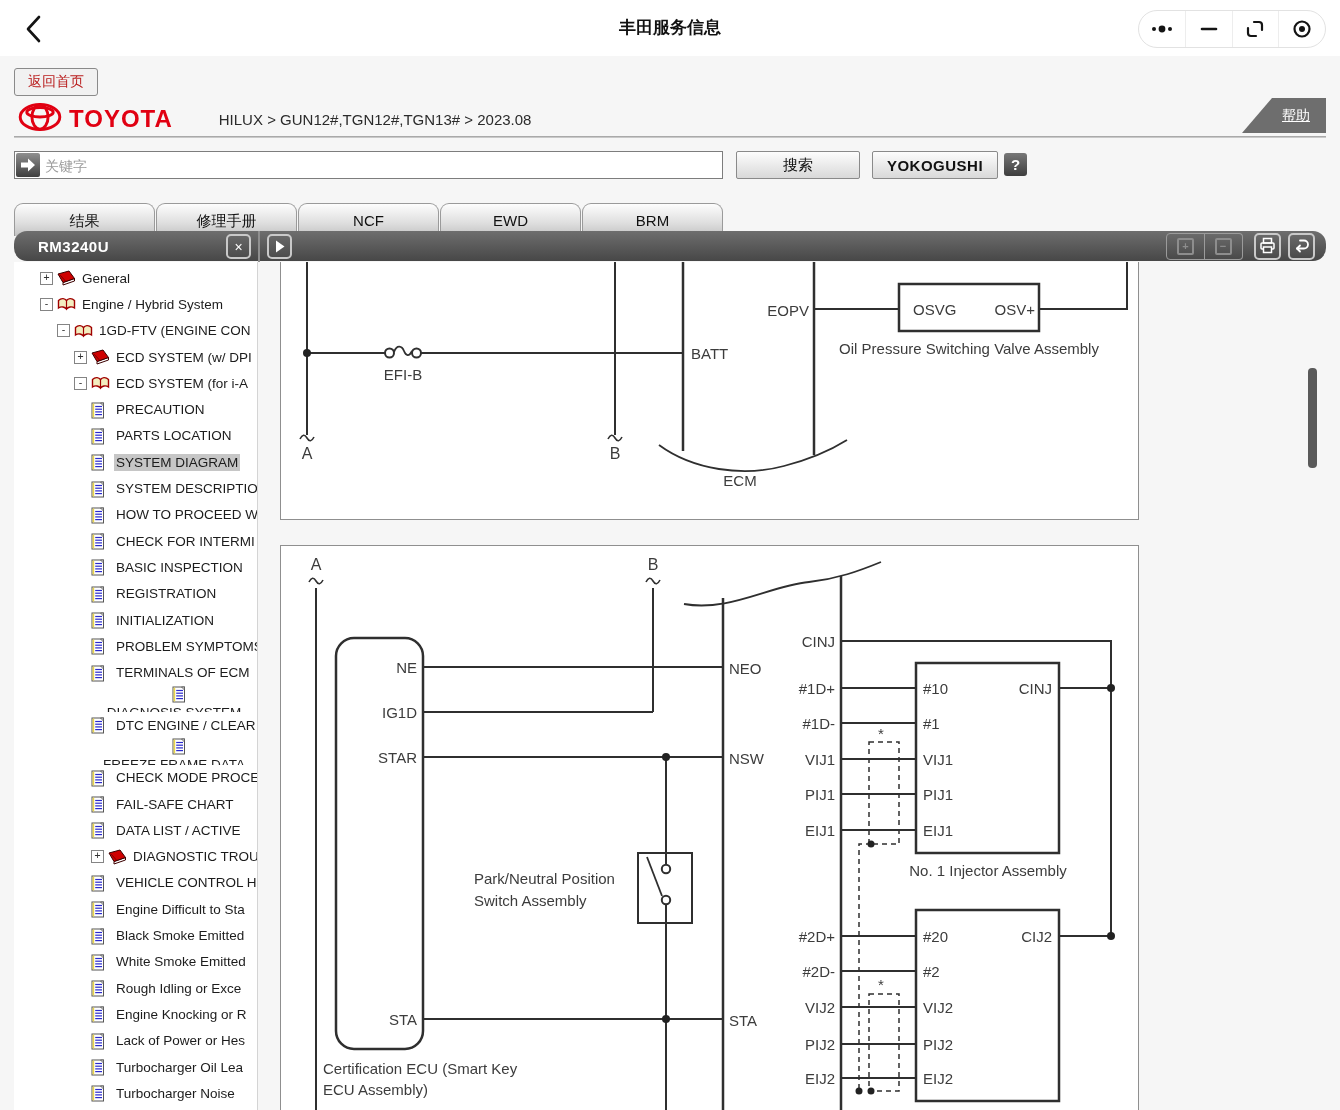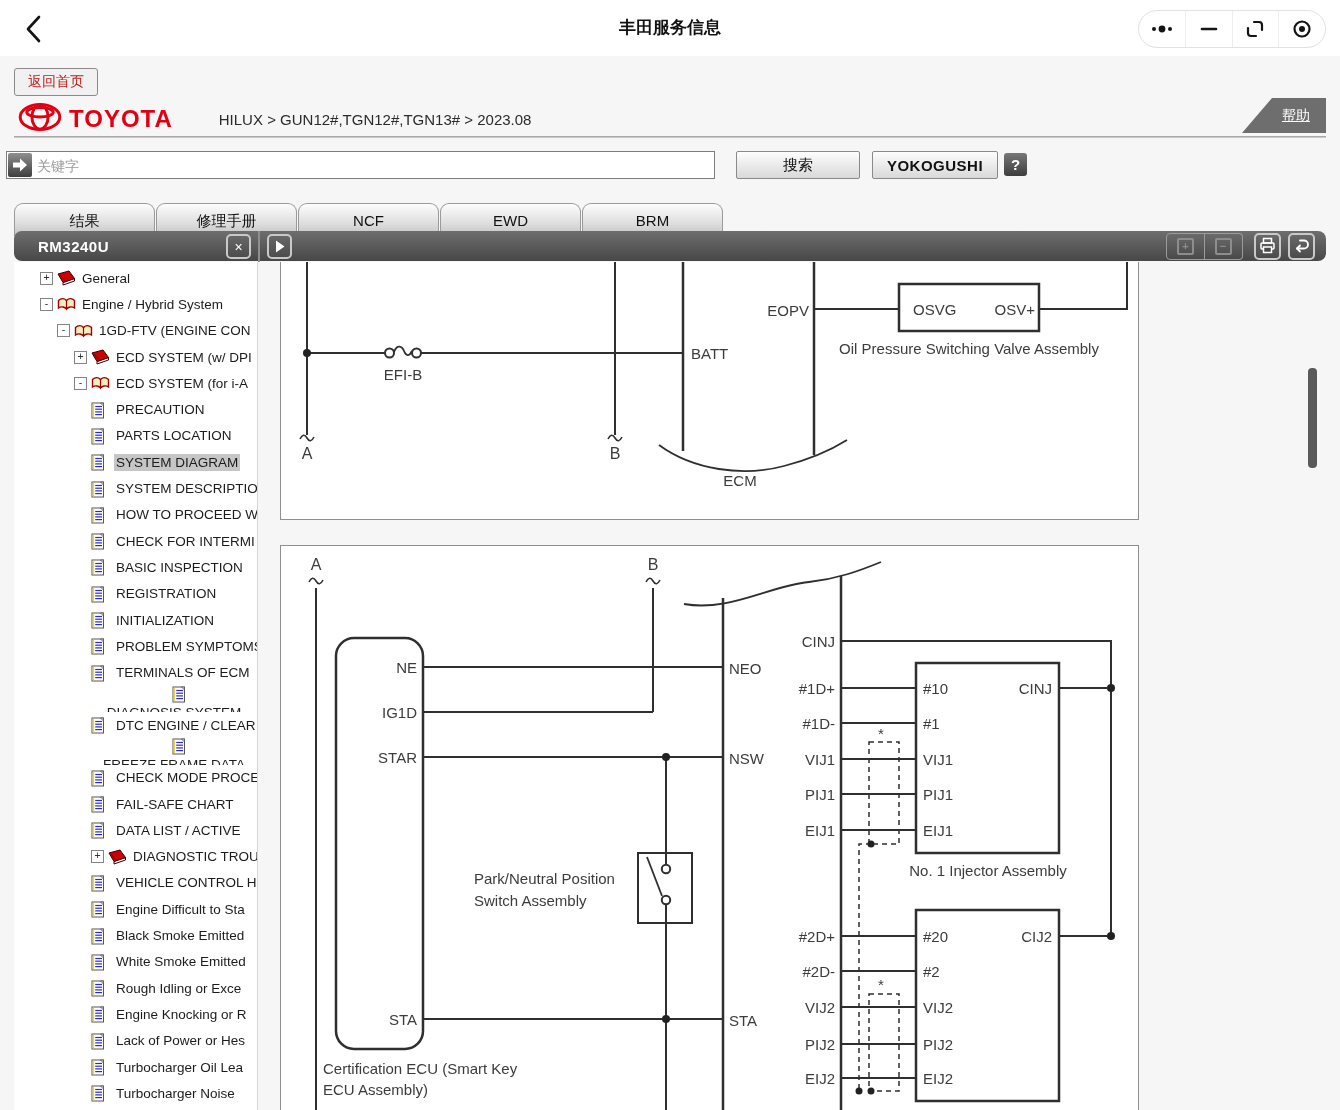--- a/index.html
+++ b/index.html
@@ -14,33 +14,33 @@
   
   .app{position:absolute;left:0;top:56px;width:1340px;height:1054px;background:#f6f6f6;}
   .home-btn{position:absolute;left:14px;top:12px;width:84px;height:28px;background:#f1f1f1;border:1px solid #8a8a8a;border-radius:3px;font-size:14px;color:#b91c1c;cursor:pointer;}
   .brand-row{position:absolute;left:18px;top:46px;height:34px;display:flex;align-items:center;}
   .brand-word{font-size:24px;font-weight:bold;color:#e10012;letter-spacing:1px;margin-left:7px;}
   .breadcrumb{margin-left:46px;font-size:15px;color:#2b2b2b;}
   .help-tab{position:absolute;left:1242px;top:42px;width:84px;height:35px;background:#6e6e6e;color:#fff;font-size:14px;line-height:35px;text-align:right;padding-right:16px;box-sizing:border-box;clip-path:polygon(30px 0,100% 0,100% 100%,0 100%);cursor:pointer;}
   .help-tab span{text-decoration:underline;}
   .hdr-divider{position:absolute;left:14px;top:80px;width:1312px;height:2px;background:linear-gradient(#9a9a9a,#d8d8d8);}
   
-  .search-box{position:absolute;left:6px;top:95px;width:709px;height:28px;background:#fff;border:1px solid #7d7d7d;box-sizing:border-box;}
+  .search-box{position:absolute;left:14px;top:95px;width:709px;height:28px;background:#fff;border:1px solid #7d7d7d;box-sizing:border-box;}
   .go-tile{position:absolute;left:1px;top:1px;width:24px;height:24px;background:linear-gradient(#8f8f8f,#3e3e3e);border-radius:2px;}
   .search-input{position:absolute;left:28px;top:1px;width:670px;height:24px;border:none;outline:none;font-size:14px;color:#333;background:transparent;}
   .search-input::placeholder{color:#9a9a9a;}
   .btn-silver{position:absolute;top:95px;height:28px;background:linear-gradient(#fdfdfd,#e9e9e9 55%,#d9d9d9);border:1px solid #8a8a8a;border-radius:2px;font-size:15px;color:#111;cursor:pointer;}
   .btn-search{left:736px;width:124px;}
   .btn-yoko{left:872px;width:126px;font-weight:bold;letter-spacing:0.5px;}
   .q-tile{position:absolute;left:1004px;top:97px;width:23px;height:23px;background:linear-gradient(#777,#3e3e3e);border-radius:3px;color:#fff;font-weight:bold;font-size:15px;text-align:center;line-height:23px;cursor:pointer;}
   
   .tabs{position:absolute;left:14px;top:147px;height:34px;display:flex;}
   .tab{width:141px;height:33px;margin-right:1px;background:linear-gradient(#fdfdfd,#dedede 60%,#c3c3c3);border:1px solid #9a9a9a;border-bottom:none;border-radius:9px 9px 0 0;font-size:15px;color:#111;text-align:center;line-height:33px;cursor:pointer;box-sizing:border-box;}
   
-  .viewer-bar{position:absolute;left:14px;top:175px;width:1312px;height:30px;background:linear-gradient(#6e6e6e,#474747);border-radius:8px;}
+  .viewer-bar{position:absolute;left:14px;top:175px;width:1312px;height:30px;background:linear-gradient(#6e6e6e,#474747);border-radius:13px;}
   .vb-left{position:absolute;left:0;top:0;width:246px;height:31px;border-right:2px solid #8f8f8f;box-sizing:border-box;}
   .vb-docid{position:absolute;left:24px;top:0;line-height:31px;color:#fff;font-weight:bold;font-size:15px;letter-spacing:0.5px;}
   .vb-btn{position:absolute;top:3px;width:25px;height:25px;border:2px solid #c9c9c9;border-radius:5px;background:transparent;color:#fff;text-align:center;cursor:pointer;box-sizing:border-box;padding:0;}
   .vb-close{left:212px;font-size:14px;line-height:20px;}
   .vb-play{left:253px;}
   .vb-zoomcell{position:absolute;top:2px;width:39px;height:27px;border:1px solid #9b9b9b;box-sizing:border-box;display:flex;align-items:center;justify-content:center;cursor:default;}
   .vb-zi{left:1152px;border-radius:4px 0 0 4px;}
   .vb-zo{left:1190px;border-left:none;border-radius:0 4px 4px 0;}
   .zoom-glyph{width:13px;height:13px;border:2px solid #8d8d8d;border-radius:2px;color:#8d8d8d;font-size:11px;line-height:12px;text-align:center;font-weight:bold;}
   .vb-print{left:1240px;top:2px;width:27px;height:27px;}

